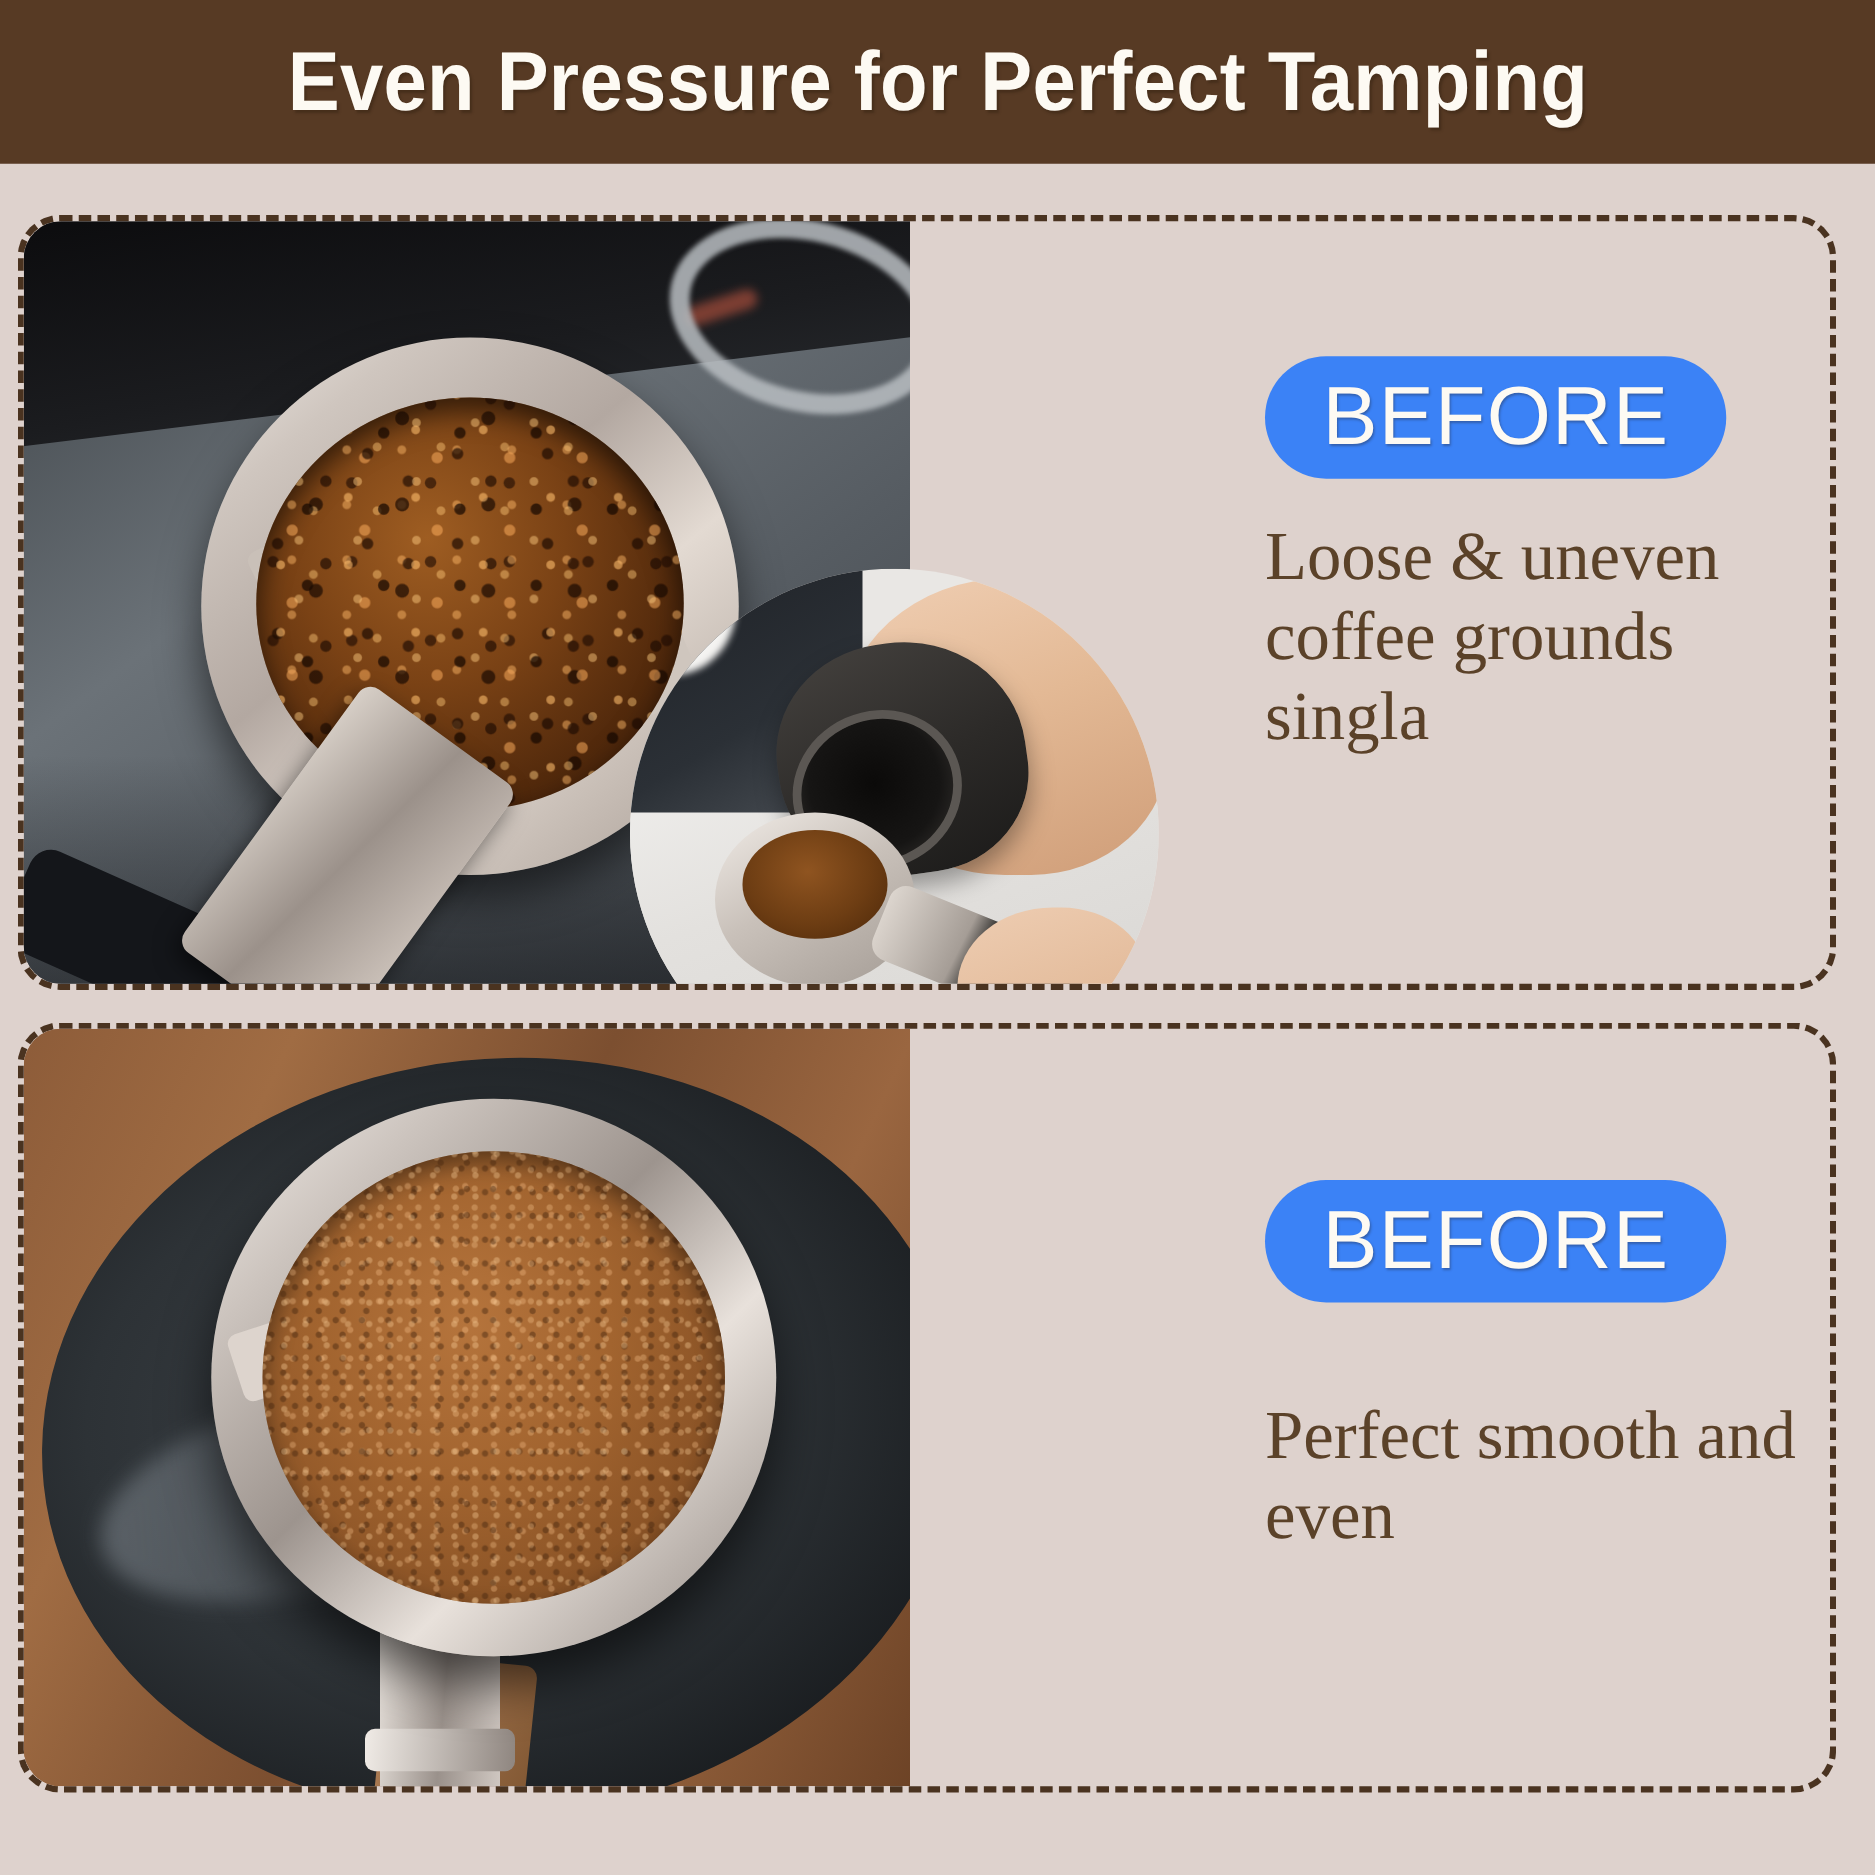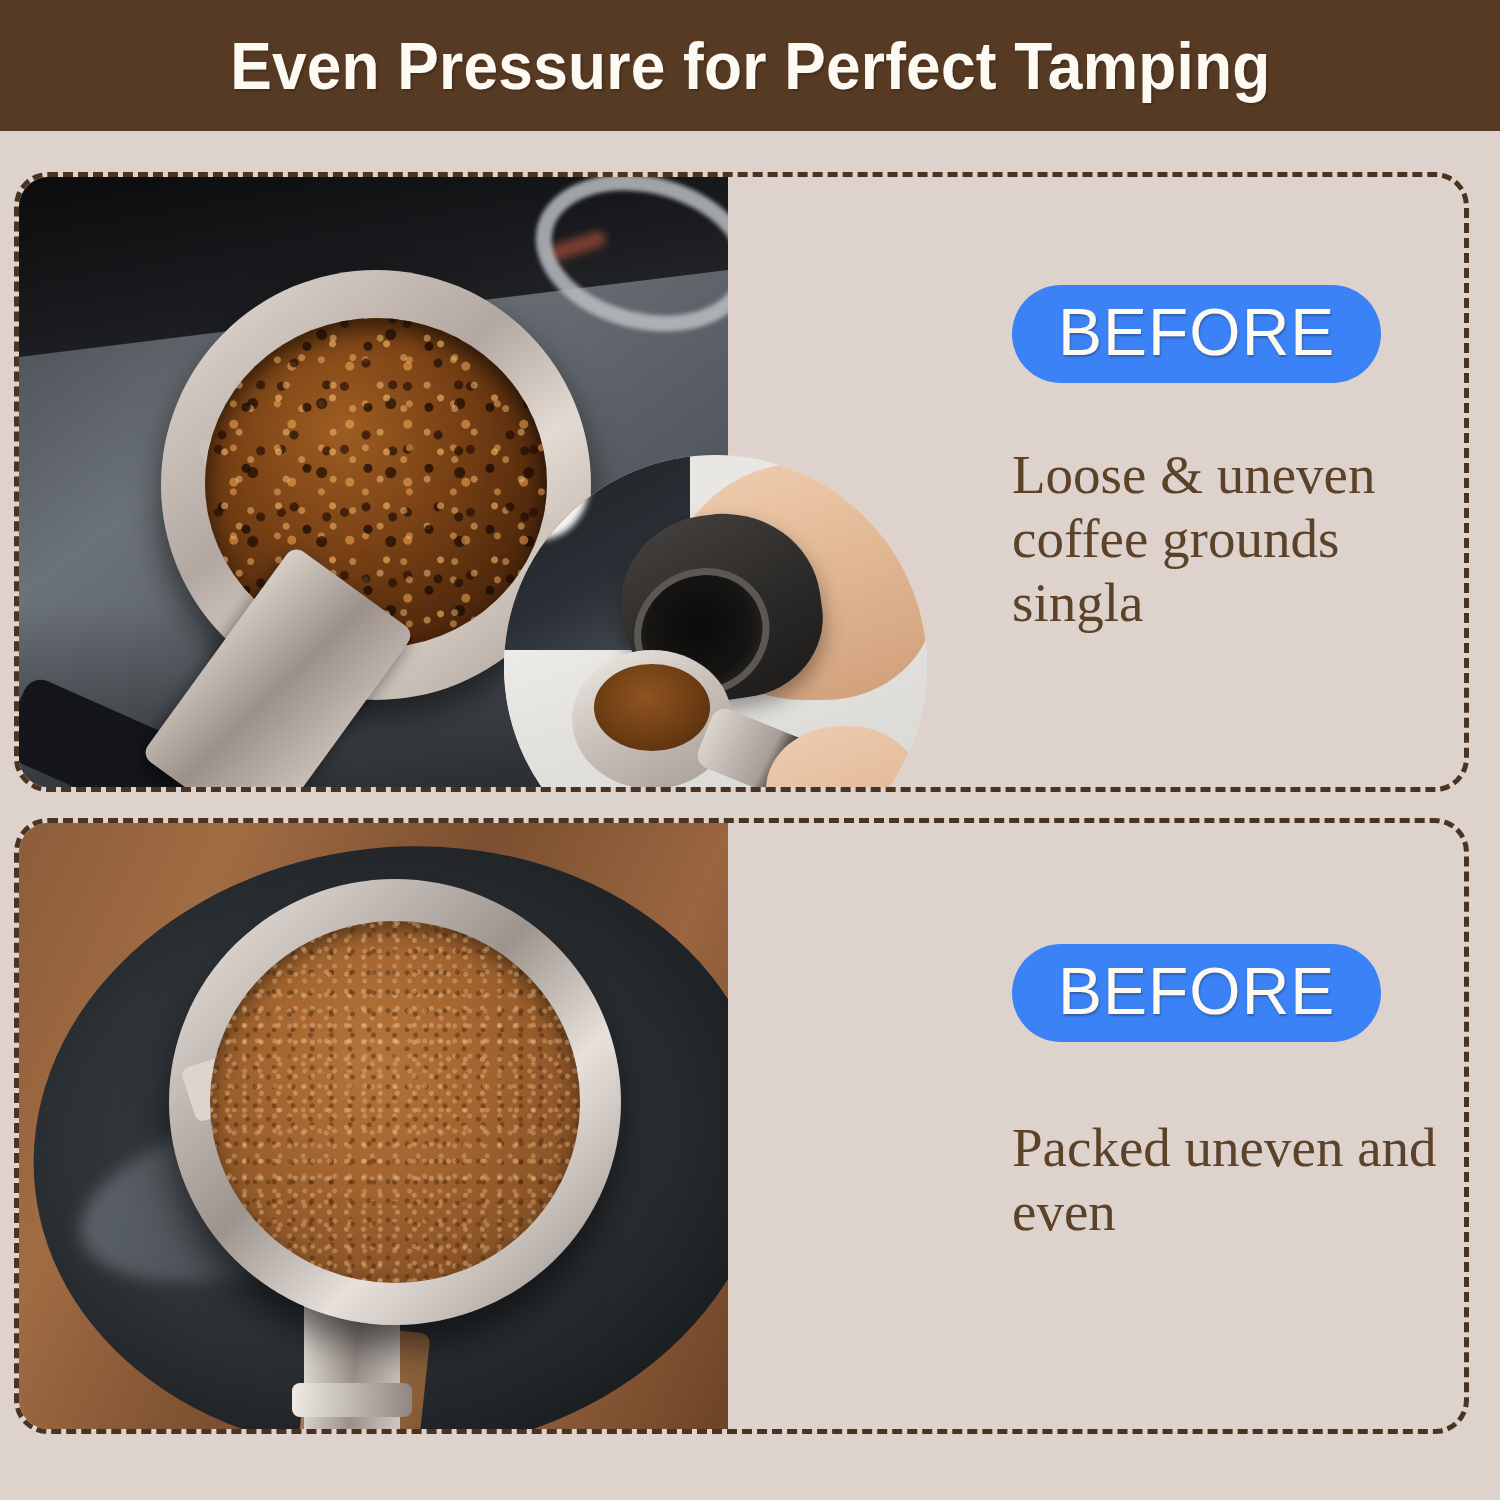--- a/index.html
+++ b/index.html
@@ -289,21 +289,21 @@
     border-radius: 52px;
     padding: 14px 46px 18px 46px;
     font-family: "Liberation Sans", sans-serif;
     font-weight: normal;
     font-size: 66px;
     line-height: 1;
     letter-spacing: 1px;
     text-shadow: 1px 2px 2px rgba(30,18,8,0.3);
   }
   .body-text {
-    margin-top: 60px;
+    margin-top: 30px;
     font-family: "Liberation Serif", serif;
     font-size: 55px;
     line-height: 1.16;
     color: #5b4229;
   }
   #content-2 .body-text { margin-top: 74px; }
 </style>
 </head>
 <body>
 
@@ -377,14 +377,14 @@
           </div>
         </div>
       </div>
     </div>
 
   </div>
 </div>
 
 <div class="content-col" id="content-2">
   <div class="badge">BEFORE</div>
-  <div class="body-text">Packed uneven and even</div>
+  <div class="body-text">Perfect smooth and even</div>
 </div>
 
 </body></html>

